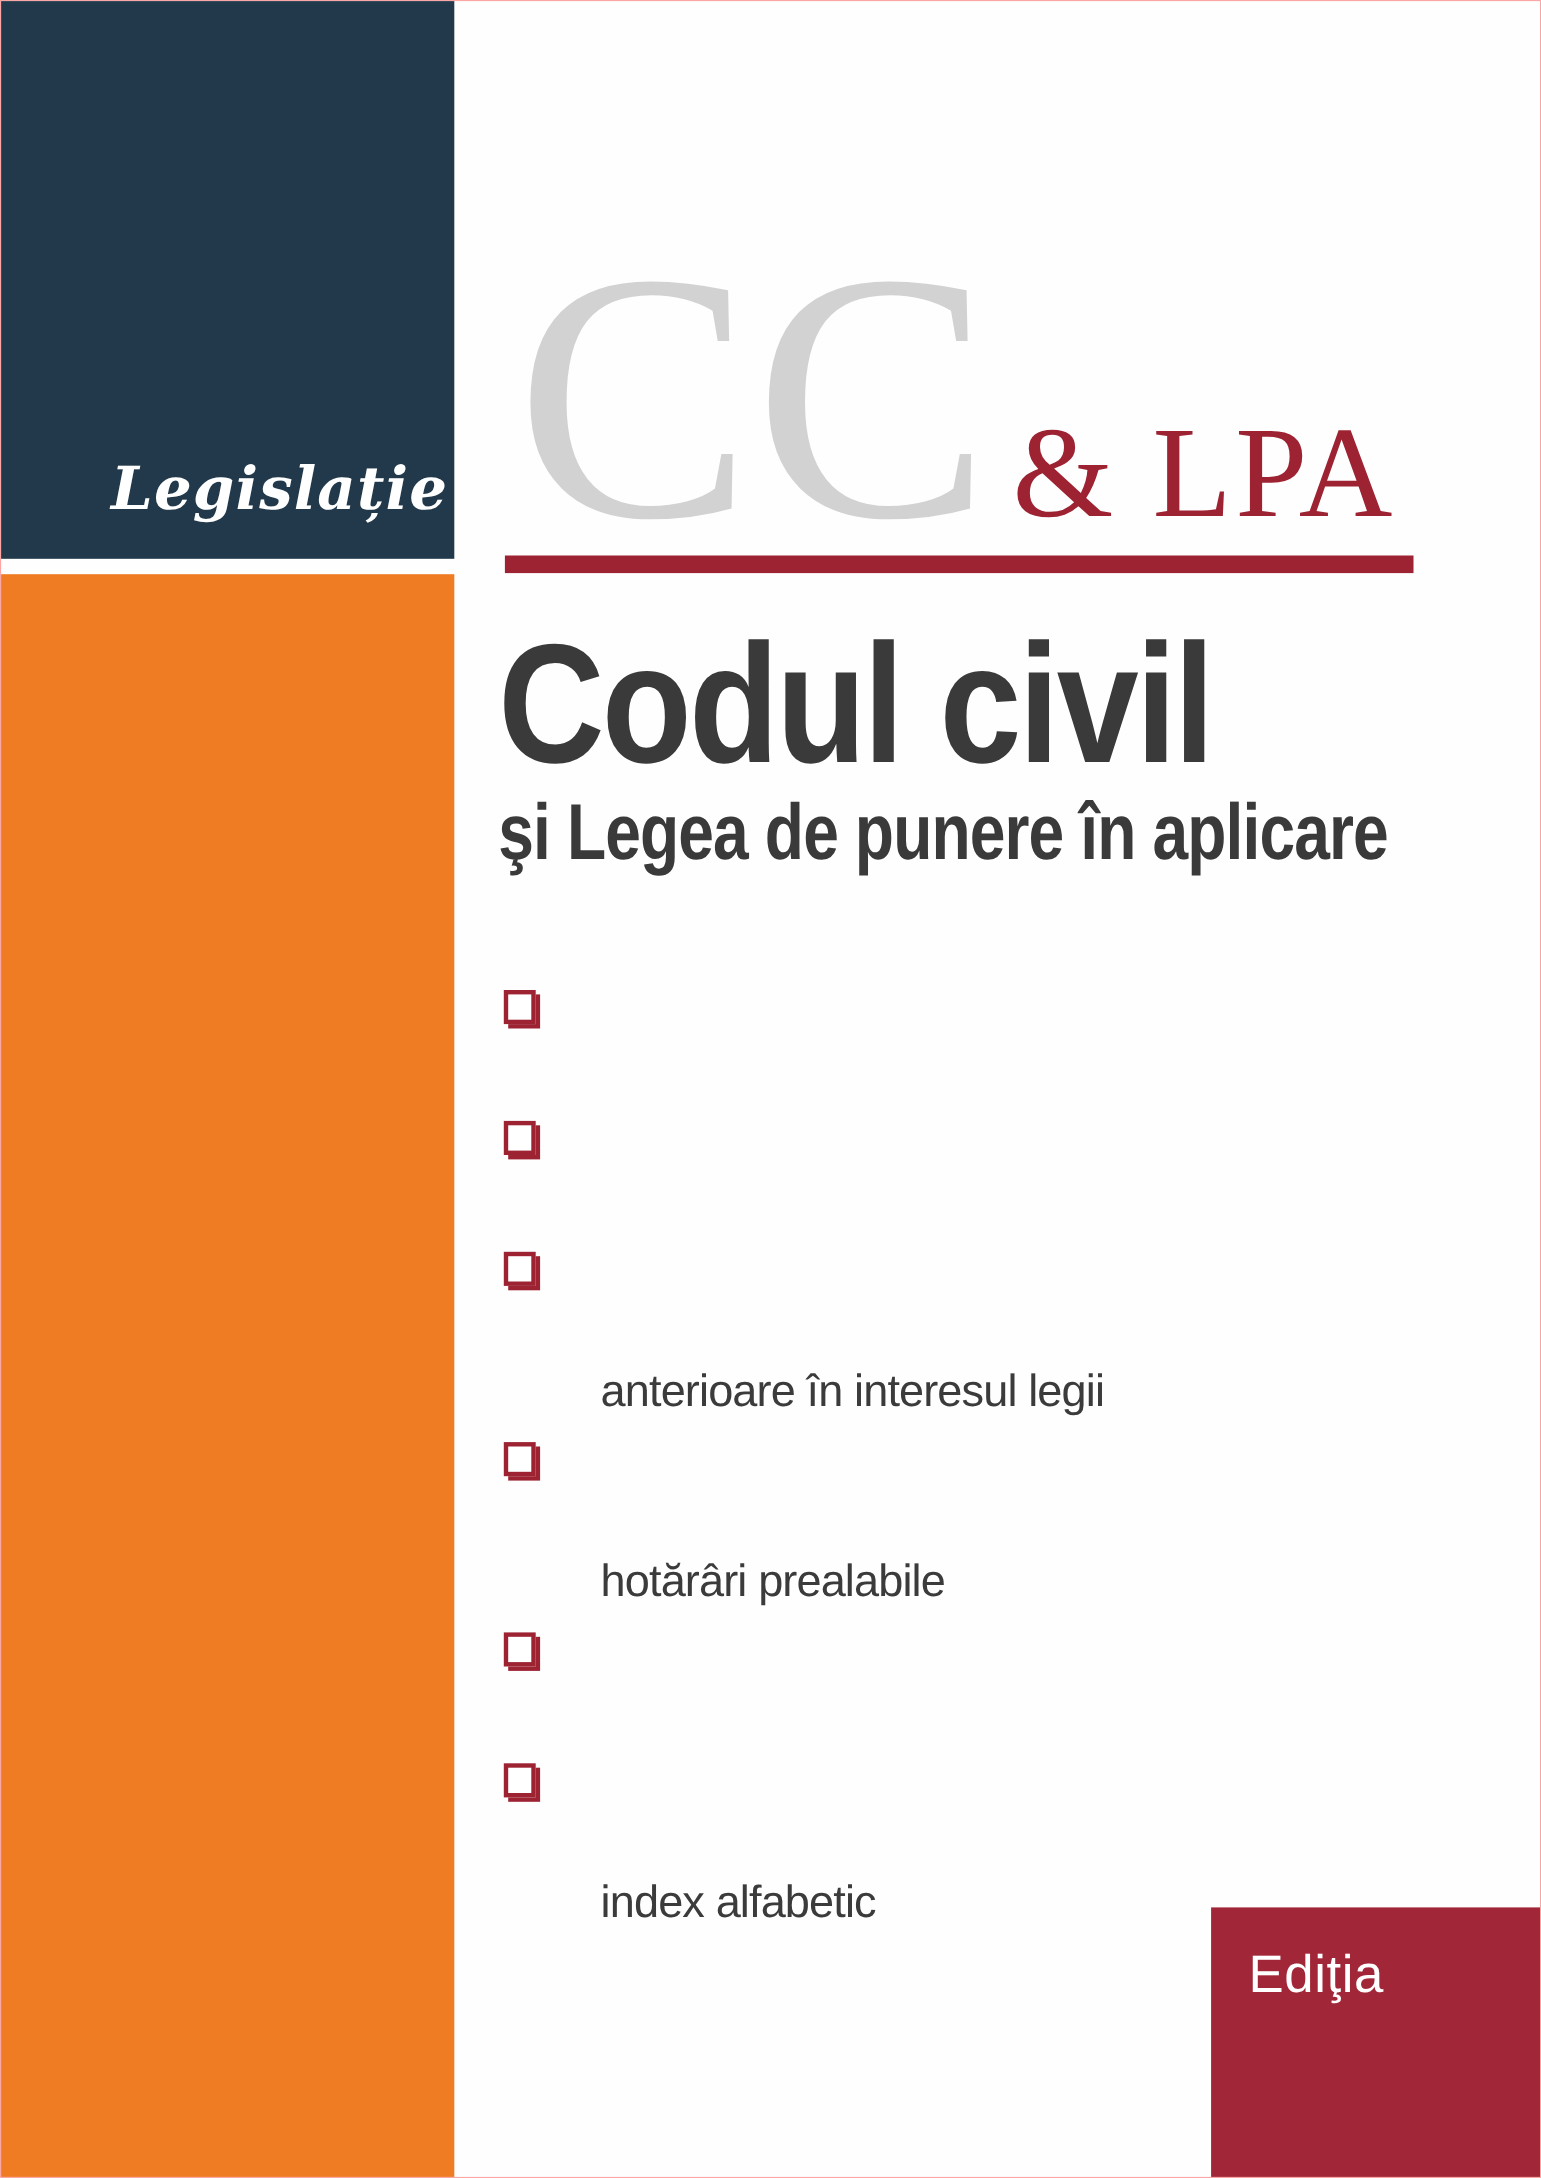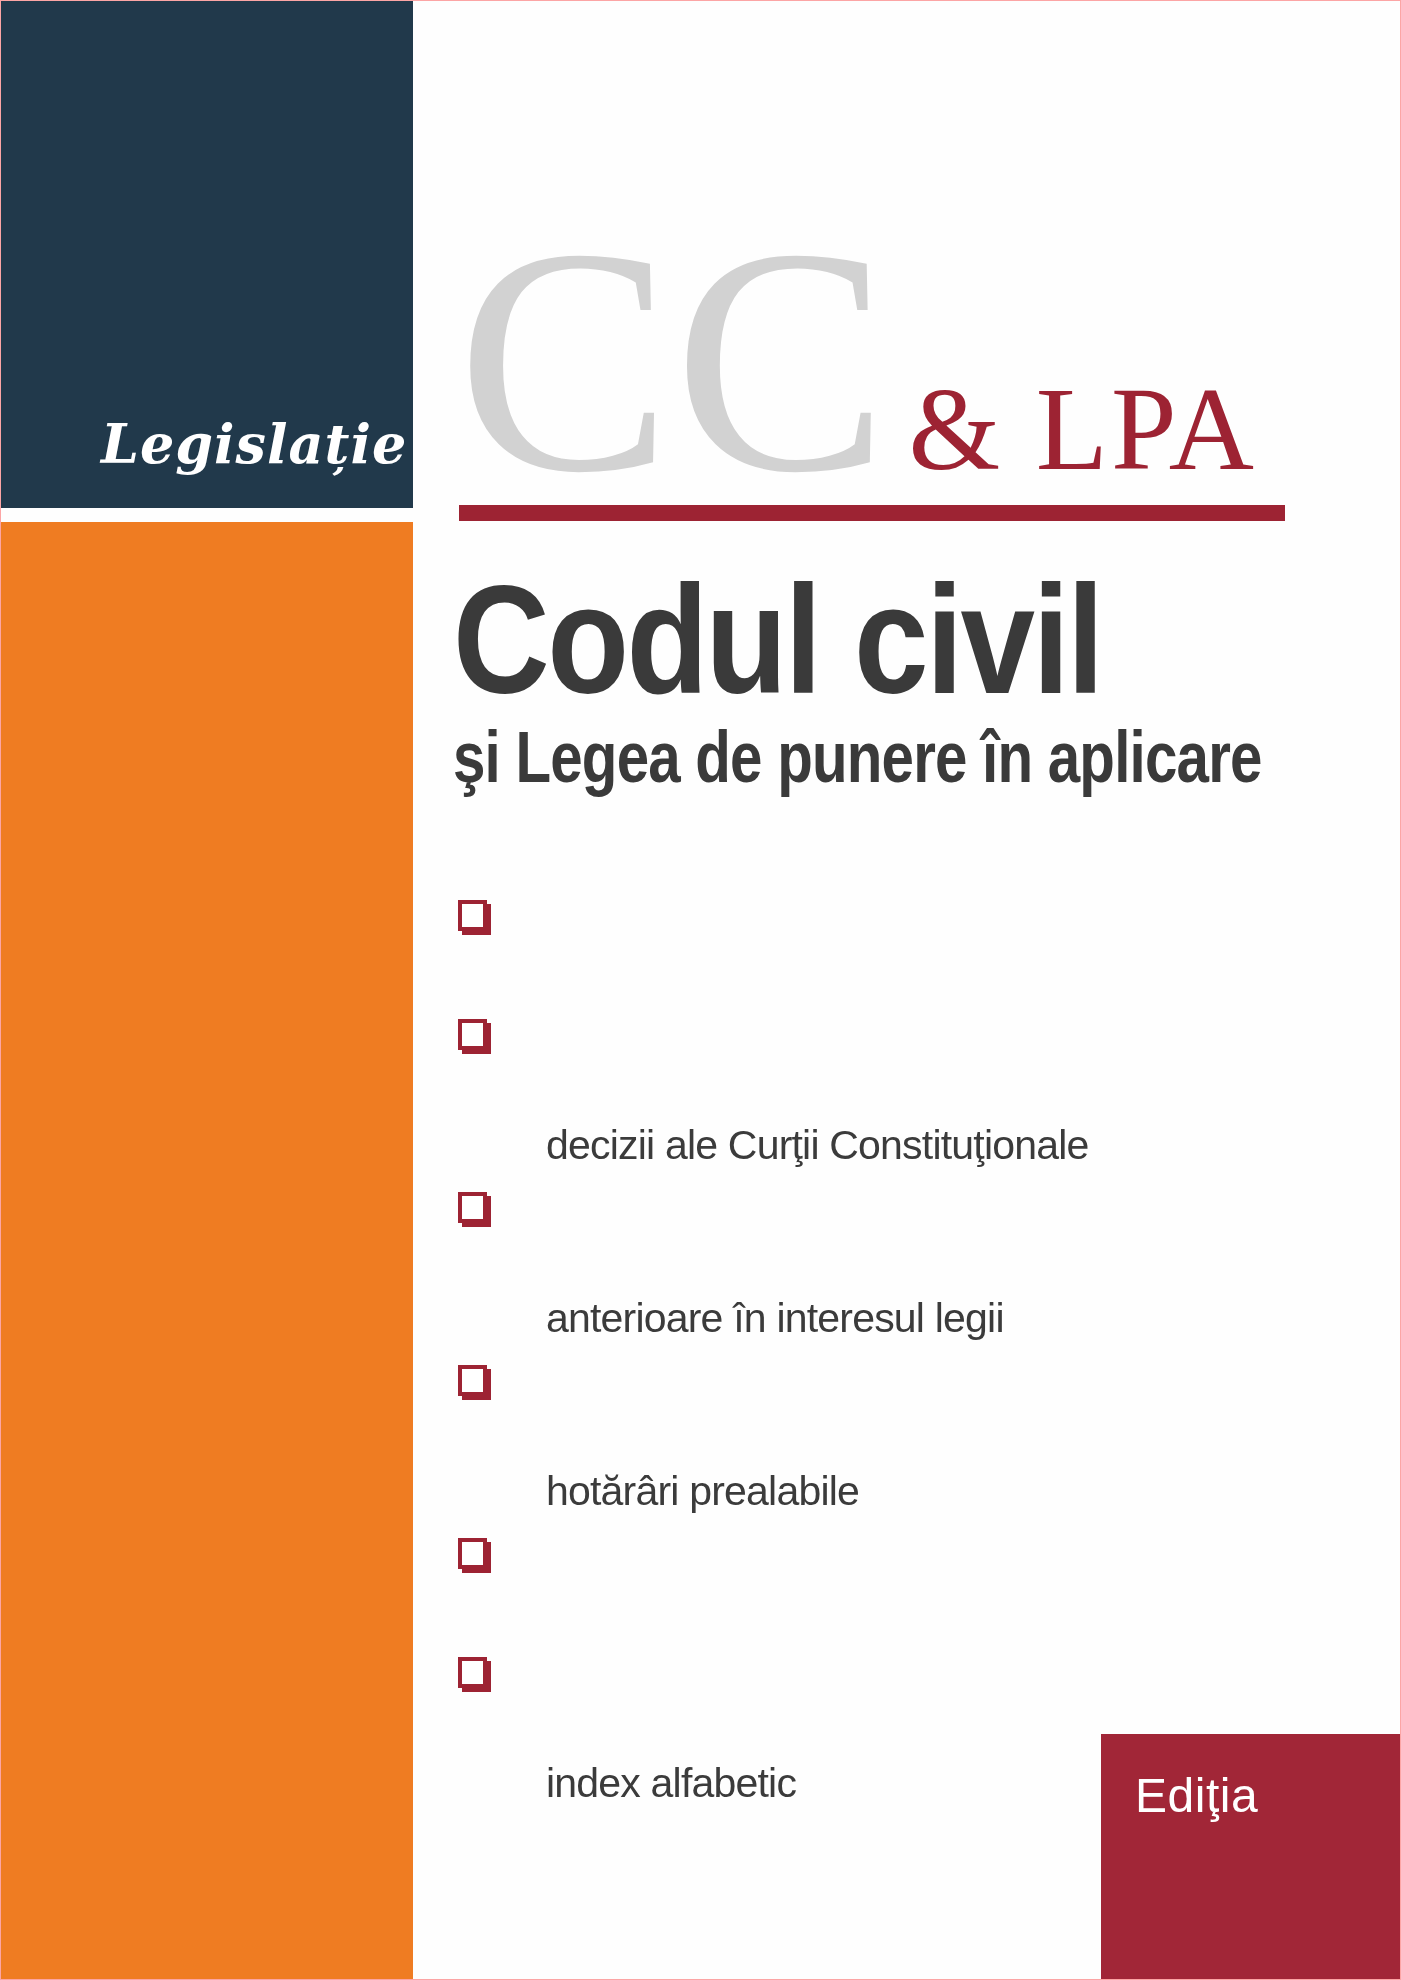--- a/index.html
+++ b/index.html
@@ -31,21 +31,21 @@
     font-style:italic;font-weight:700;
     font-size:54px;line-height:1.1;
     color:#ffffff;letter-spacing:1px;
   }
   .orange-panel{
     position:absolute;left:0;top:521px;width:412px;bottom:0;
     background:var(--orange);
   }
   
   .acronym-row{
-    position:absolute;left:456px;top:199px;
+    position:absolute;left:468px;top:199px;
     display:flex;align-items:baseline;white-space:nowrap;
   }
   .acronym-cc{
     font-family:"Liberation Serif",serif;
     font-size:322px;line-height:1;letter-spacing:2px;
     color:var(--acronym-gray);
   }
   .acronym-lpa{
     font-family:"Liberation Serif",serif;font-weight:400;
     font-size:118px;line-height:1;letter-spacing:3px;
@@ -125,21 +125,20 @@
   <div class="book-subtitle">şi Legea de punere în aplicare</div>
 
   <ul class="features-list">
 
       <li>
         <span class="checkbox-bullet"></span>
       </li>
 
       <li>
         <span class="checkbox-bullet"></span>
-        <span>decizii ale Curţii Constituţionale</span>
       </li>
 
       <li>
         <span class="checkbox-bullet"></span>
         <span>anterioare în interesul legii</span>
       </li>
 
       <li>
         <span class="checkbox-bullet"></span>
         <span>hotărâri prealabile</span>

